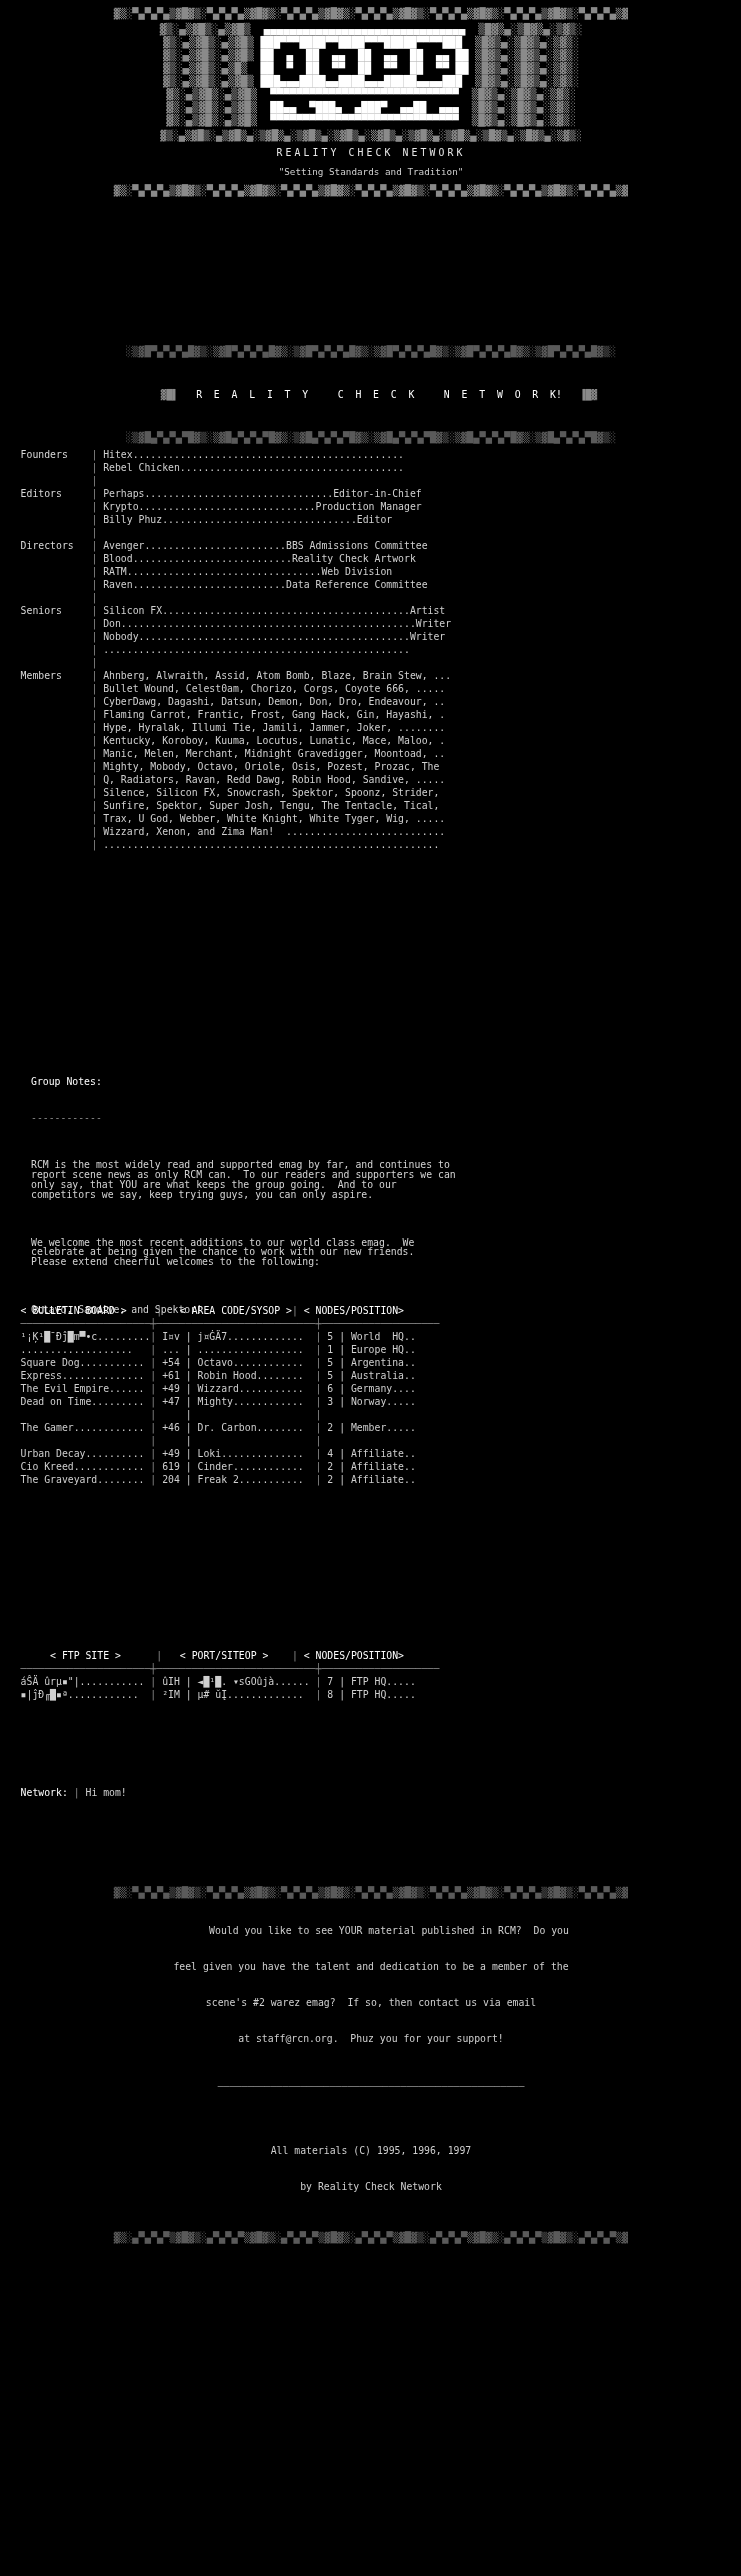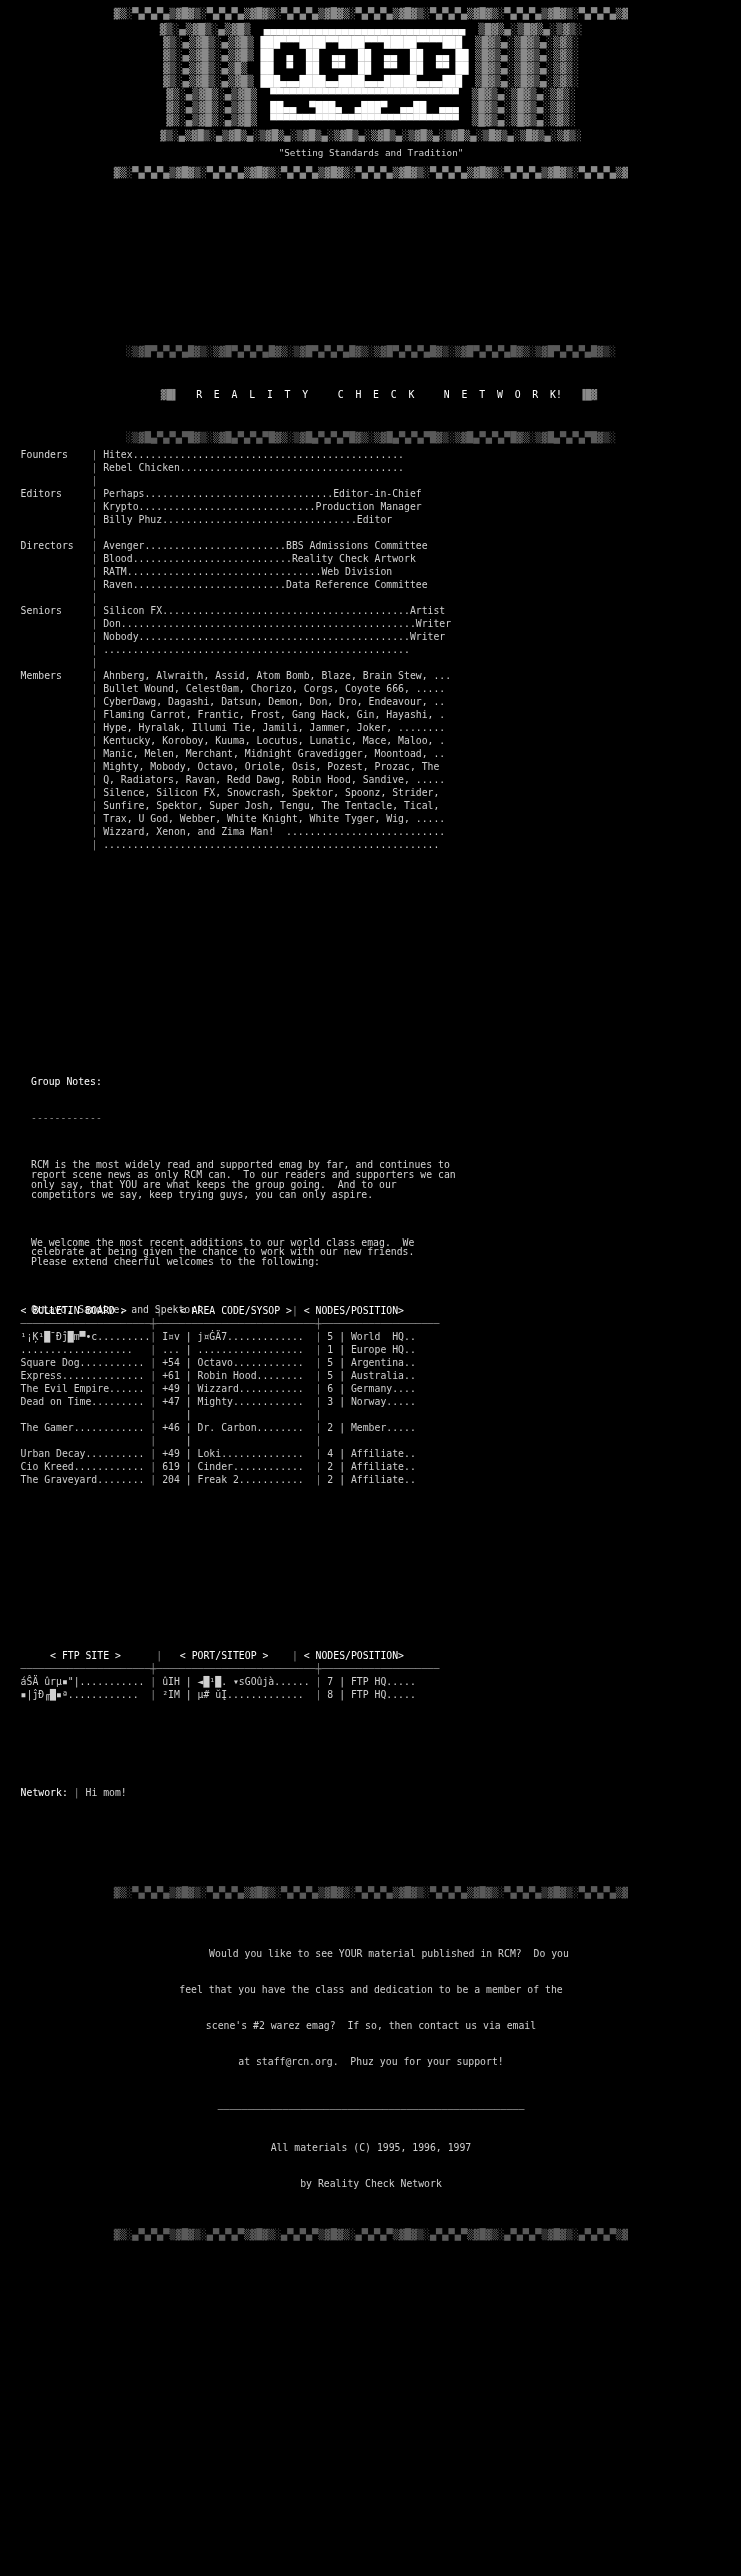--- a/index.html
+++ b/index.html
@@ -60,20 +60,21 @@
 <span class="dim">▓▒░▄▒▓█▒░▄▒▓█▒</span><span class="bright"> ███▀▀▀████▀▀████▀▀▀█████▀▀▀▀███  </span><span class="dim">▒█▓▒▄░▒█▓▒▄░▒▓▒░</span>
 <span class="dim">▓▒░▄▒▓█▒░▄▒▓█▒</span><span class="bright"> ██  ▄  ██  ▄▄  ██  ▄▄  ██  ▄▄ ██ </span><span class="dim">▒█▓▒▄░▒█▓▒▄░▒▓▒░</span>
 <span class="dim">▓▒░▄▒▓█▒░▄▒█▒ </span><span class="bright"> ██  ▀  ██  ▀▀  ██  ▀▀  ██  ▀▀ ██ </span><span class="dim">▒█▓▒▄░▒█▓▒▄░▒▓▒░</span>
 <span class="dim">▓▒░▄▒▓█▒░▄▒▓█▒</span><span class="bright"> ███▄▄▄████▄▄████▄▄▄█████▄▄▄▄███  </span><span class="dim">▒█▓▒▄░▒█▓▒▄░▒▓▒░</span>
 <span class="dim">▓▒░▄▒▓█▒░▄▒▓█▒</span><span class="bright">  ▀▀▀▀▀▀▀▀▀▀▀▀▀▀▀▀▀▀▀▀▀▀▀▀▀▀▀▀▀  </span><span class="dim">▒█▓▒▄░▒█▓▒▄░▒▓▒░</span>
 <span class="dim">▓▒░▄▒▓█▒░▄▒▓█▒</span><span class="bright">  ██▄▄  ▀███▄  ▄███▀  ▄▄██  ▄▄▄  </span><span class="dim">▒█▓▒▄░▒█▓▒▄░▒▓▒░</span>
 <span class="dim">▓▒░▄▒▓█▒░▄▒▓█▒</span><span class="bright">  ▀▀▀▀▀▀▀▀▀▀▀▀▀▀▀▀▀▀▀▀▀▀▀▀▀▀▀▀▀  </span><span class="dim">▒█▓▒▄░▒█▓▒▄░▒▓▒░</span></div>
 
     <div class="ascii dim" style="margin-top:2.1px;font-size:10.3px;line-height:12.4px;">▓▒░▄▒▓█▒░▄▒▓█▒▄░▒▓█▒▄░▒▓█▒▄░▒▓█▒▄░▒▓█▒▄░▒▓█▒▄░▒▓█▒▄░▒█▓▒▄░▒█▓▒▄░▒▓▒░</div>
 
+    <div class="bannertitle" style="margin-top:5.2px;">REALITY CHECK NETWORK</div>
     <div class="bannersub" style="margin-top:5.2px;">"Setting Standards and Tradition"</div>
 
     <div class="ascii dim" style="margin-top:6.2px;font-size:10.3px;line-height:12.4px;">▓▒░▀▄▀▄▀▄▒▓█▓▒░▀▄▀▄▀▄▒▓█▓▒░▀▄▀▄▀▄▒▓█▓▒░▀▄▀▄▀▄▒▓█▓▒░▀▄▀▄▀▄▒▓█▓▒░▀▄▀▄▀▄▒▓█▓▒░▀▄▀▄▀▄▒▓</div>
   </div>
 
   <div class="block" style="top:319px;text-align:center;">
     <div class="ascii dark" style="font-size:10.3px;line-height:12.4px;">░▒▓█▀▄▀▄▀▄█▓▒░▒▓█▀▄▀▄▀▄█▓▒░▒▓█▀▄▀▄▀▄█▓▒░▒▓█▀▄▀▄▀▄█▓▒░▒▓█▀▄▀▄▀▄█▓▒░▒▓█▀▄▀▄▀▄█▓▒░</div>
     <div class="ascii" style="font-size:9.8px;line-height:15.5px;margin-top:3.1px;padding-left:16px;"><span class="dim">▓█▌</span><span class="bright">   R  E  A  L  I  T  Y     C  H  E  C  K     N  E  T  W  O  R  K!   </span><span class="dim">▐█▓</span></div>
     <div class="ascii dark" style="font-size:10.3px;line-height:12.4px;margin-top:3.1px;">░▒▓█▄▀▄▀▄▀█▓▒░▒▓█▄▀▄▀▄▀█▓▒░▒▓█▄▀▄▀▄▀█▓▒░▒▓█▄▀▄▀▄▀█▓▒░▒▓█▄▀▄▀▄▀█▓▒░▒▓█▄▀▄▀▄▀█▓▒░</div>
   </div>
@@ -102,24 +103,24 @@
   <div class="block" style="top:1623px;padding-left:20.6px;">
     <div id="ftp-render" class="tbl"><div class="hdr">     &lt; FTP SITE &gt;      <span class="dim">|</span>   &lt; PORT/SITEOP &gt;    <span class="dim">|</span> &lt; NODES/POSITION&gt;</div><div class="dim">──────────────────────┼───────────────────────────┼────────────────────</div><div>áŜÄ ûrµ▪"|........... <span class="dim">|</span> ûIH | ◄█¹█. ▾sGOûjà...... <span class="dim">|</span> 7 | FTP HQ.....</div><div>▪|ĵÐ╓█▪ª............  <span class="dim">|</span> ²IM | µ# ŭĮ.............  <span class="dim">|</span> 8 | FTP HQ.....</div></div>
   </div>
 
   <div class="block" style="top:1762px;padding-left:20.6px;">
     <div class="ascii"><span class="bright">Network:</span><span class="dim"> | </span><span>Hi mom!</span></div>
   </div>
 
   <div class="block" style="top:1860px;text-align:center;">
     <div class="ascii dark" style="font-size:10.3px;line-height:12.4px;">▓▒░▀▄▀▄▀▄▒▓█▓▒░▀▄▀▄▀▄▒▓█▓▒░▀▄▀▄▀▄▒▓█▓▒░▀▄▀▄▀▄▒▓█▓▒░▀▄▀▄▀▄▒▓█▓▒░▀▄▀▄▀▄▒▓█▓▒░▀▄▀▄▀▄▒▓</div>
-    <div class="ascii" style="margin-top:25px;padding-left:36px;">Would you like to see YOUR material published in RCM?  Do you</div>
-    <div class="ascii">feel that you have the class and dedication to be a member of the</div>
+    <div class="ascii" style="margin-top:2px;padding-left:36px;">Would you like to see YOUR material published in RCM?  Do you</div>
+    <div class="ascii">feel given you have the talent and dedication to be a member of the</div>
     <div class="ascii">scene's #2 warez emag?  If so, then contact us via email</div>
     <div class="ascii">at staff@rcn.org.  Phuz you for your support!</div>
     <div class="ascii dim" style="margin-top:11.3px;">────────────────────────────────────────────────────</div>
-    <div class="ascii" style="margin-top:2px;">All materials (C) 1995, 1996, 1997</div>
+    <div class="ascii" style="margin-top:28px;">All materials (C) 1995, 1996, 1997</div>
     <div class="ascii">by Reality Check Network</div>
     <div class="ascii dark" style="font-size:10.3px;line-height:12.4px;margin-top:13.4px;">▓▒░▄▀▄▀▄▀▒▓█▓▒░▄▀▄▀▄▀▒▓█▓▒░▄▀▄▀▄▀▒▓█▓▒░▄▀▄▀▄▀▒▓█▓▒░▄▀▄▀▄▀▒▓█▓▒░▄▀▄▀▄▀▒▓█▓▒░▄▀▄▀▄▀▒▓</div>
   </div>
 
 </div>
 
 
 </body></html>

